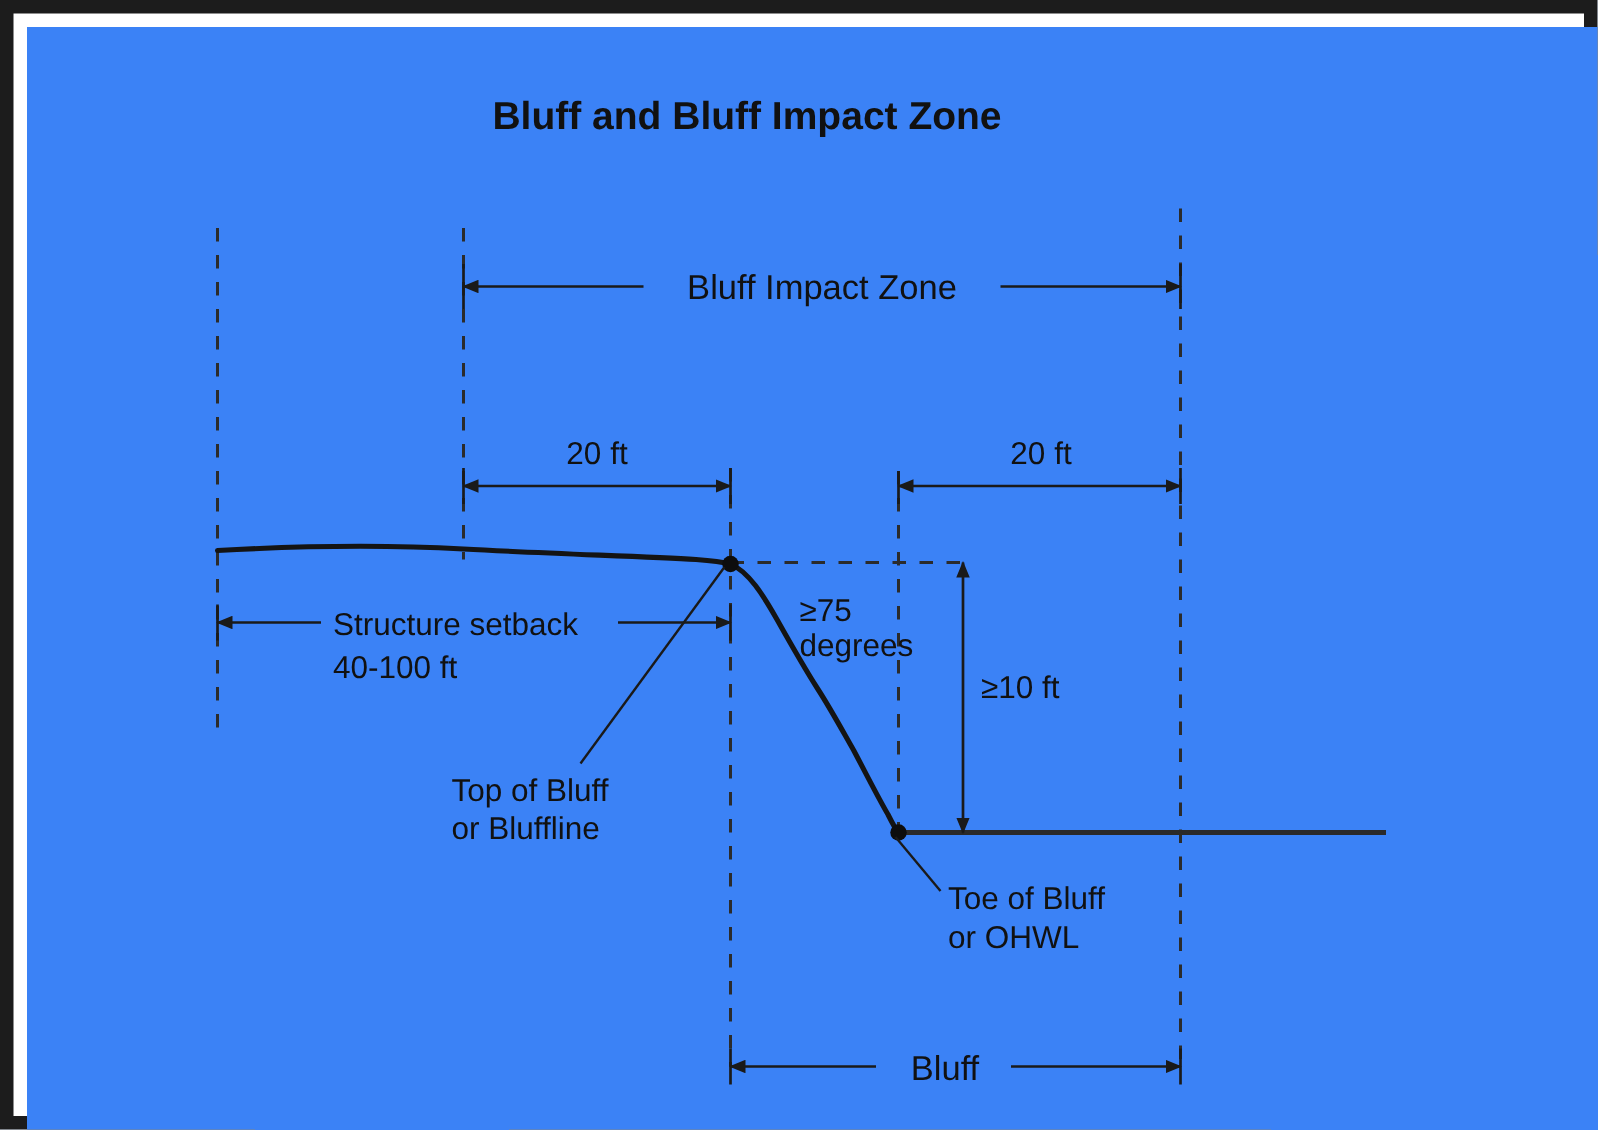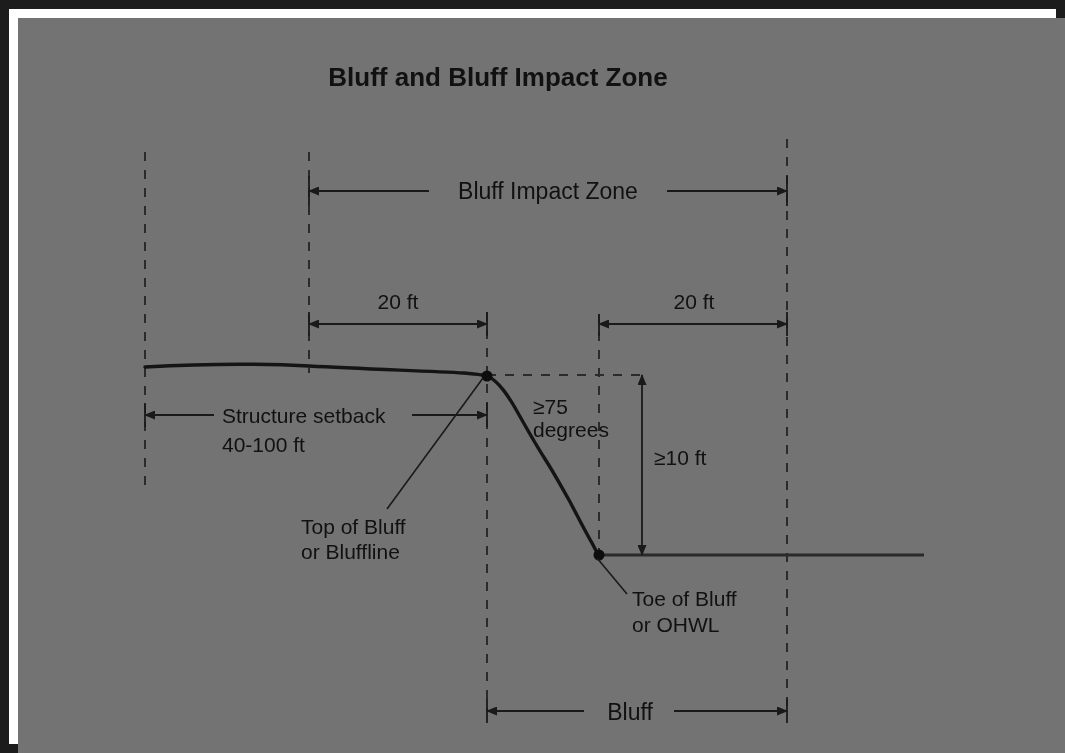--- a/index.html
+++ b/index.html
@@ -20,21 +20,21 @@
     height: 753px;
     box-sizing: border-box;
     border: 9px solid #1c1c1c;
     background: #ffffff;
   }
   #canvas-wrap {
     position: absolute;
     left: 9px; top: 9px;
     width: 1047px;
     height: 735px;
-    background: #737373;
+    background: #3b82f6;
     overflow: hidden;
   }
   svg#diagram {
     display: block;
     position: absolute;
     left: -9px;
     top: -9px;
   }
   .ttl {
     font-family: "Liberation Sans", sans-serif;

